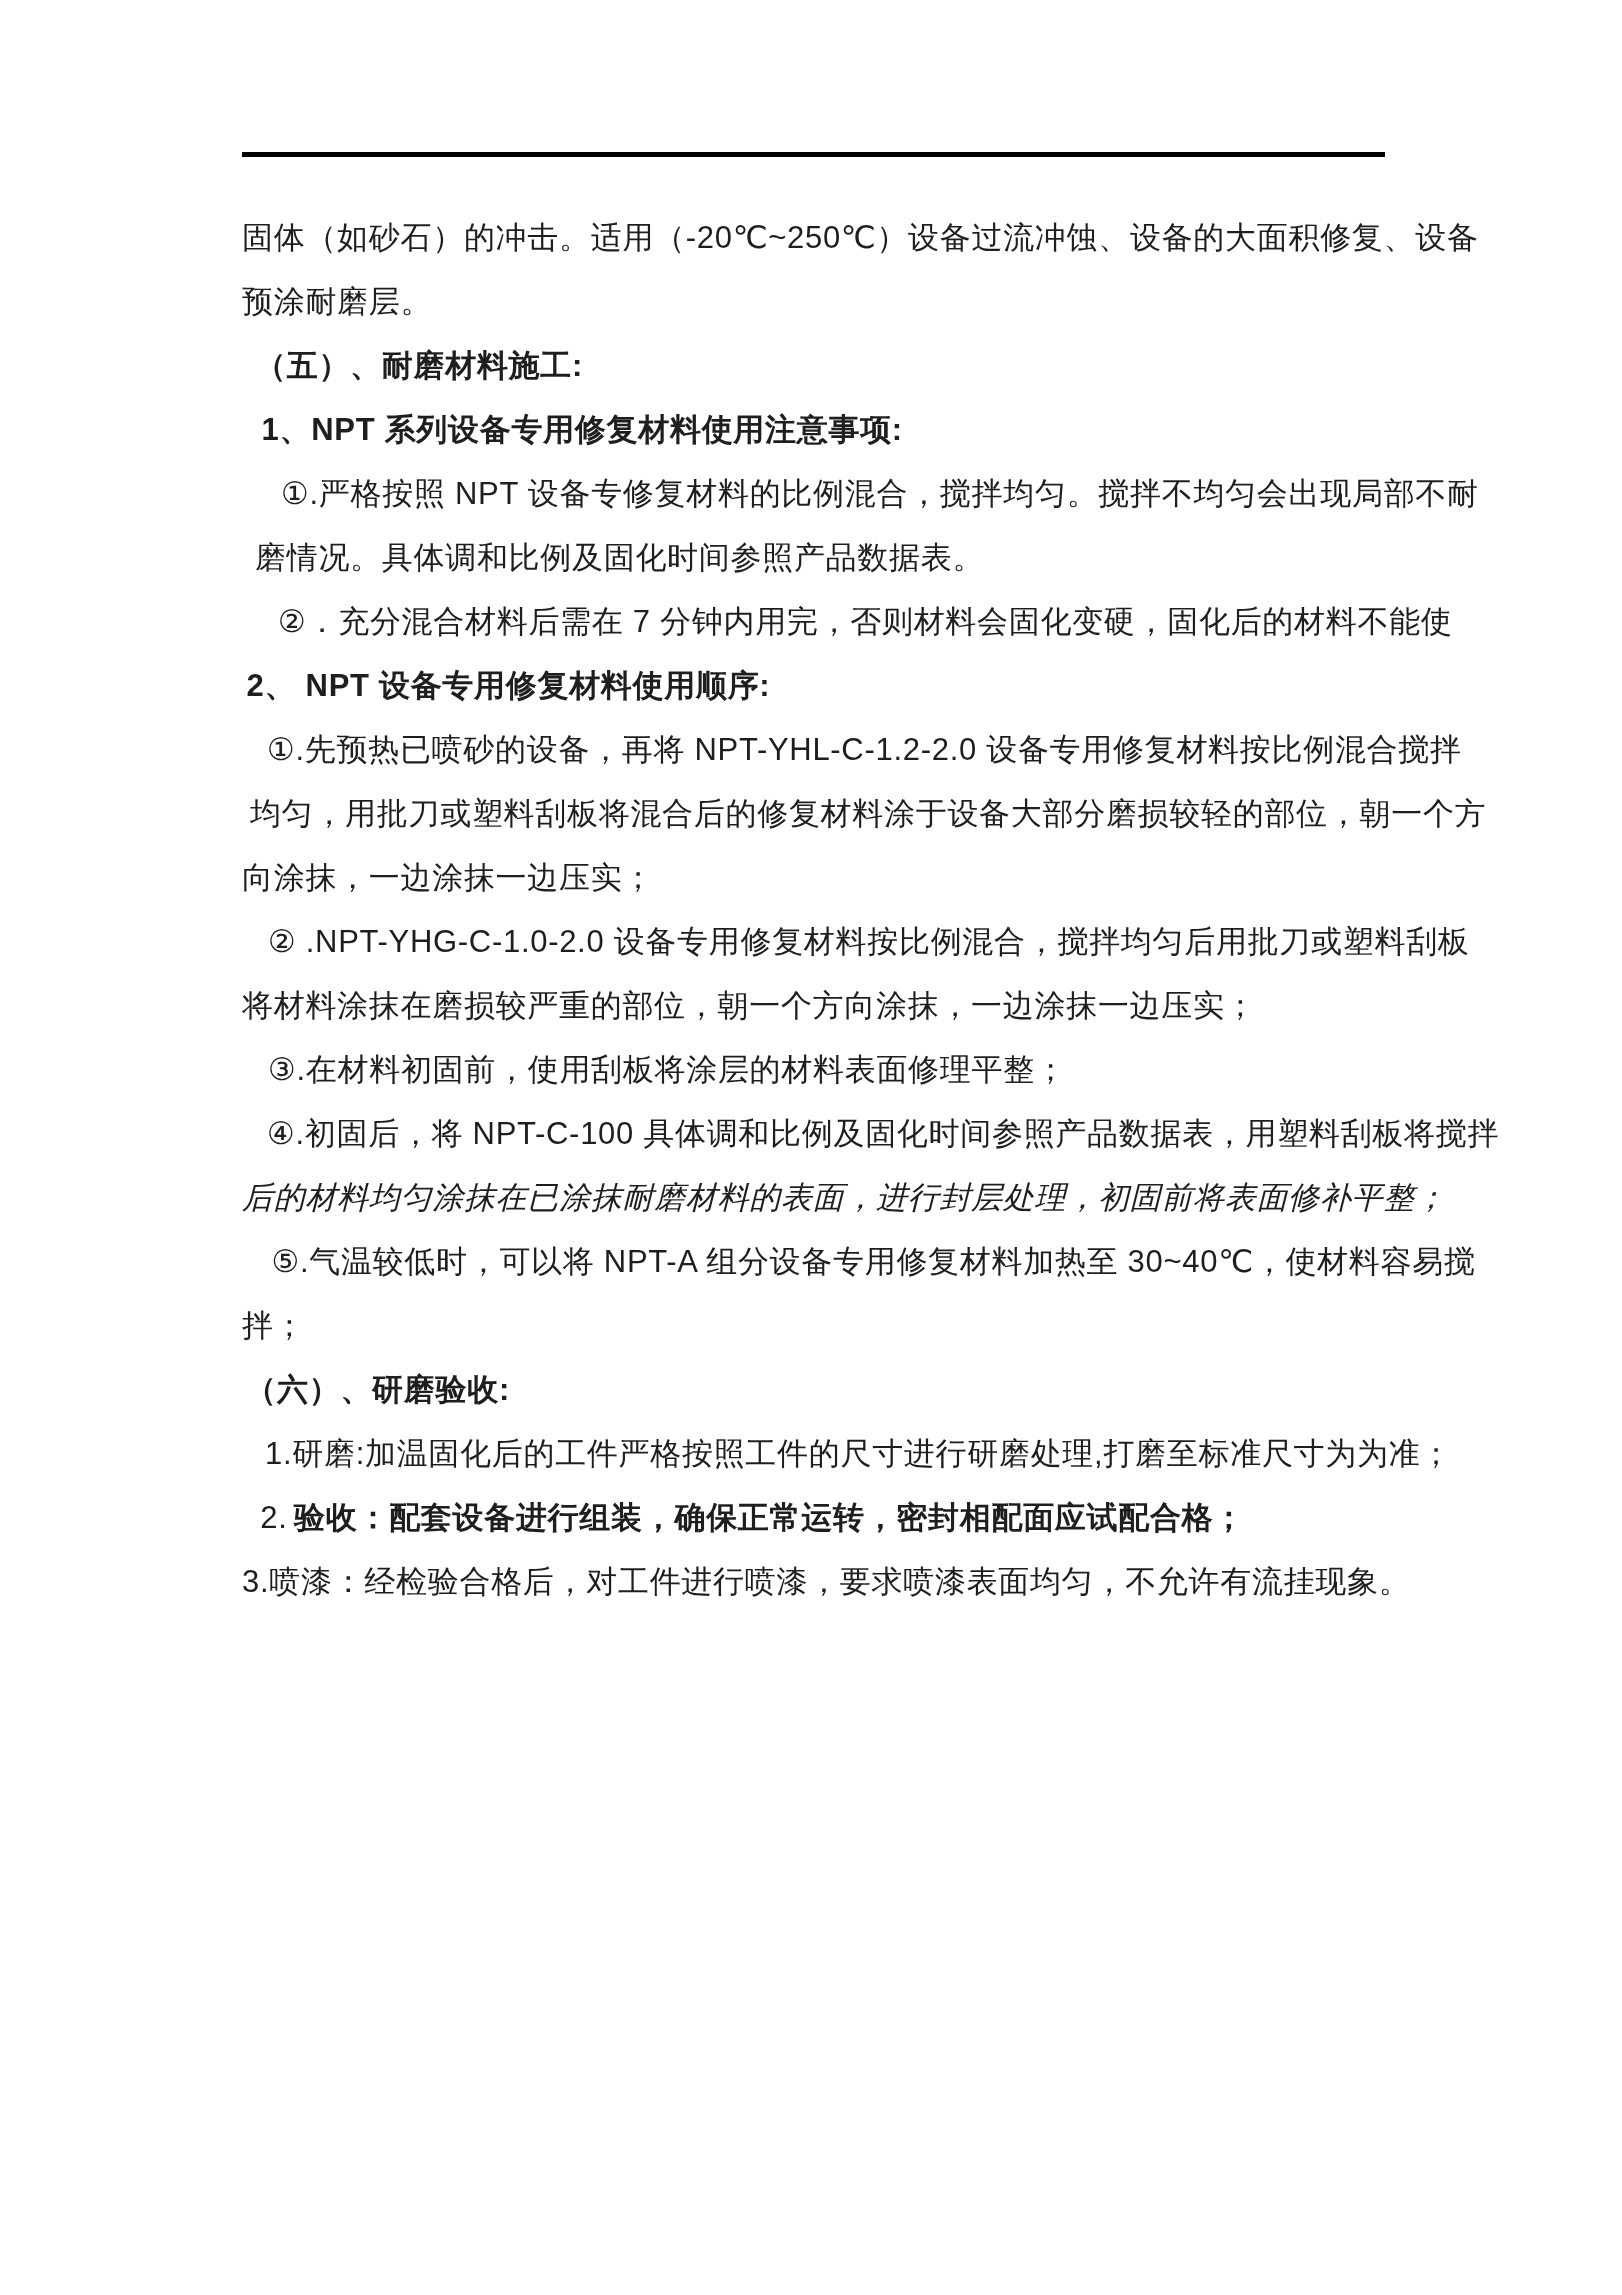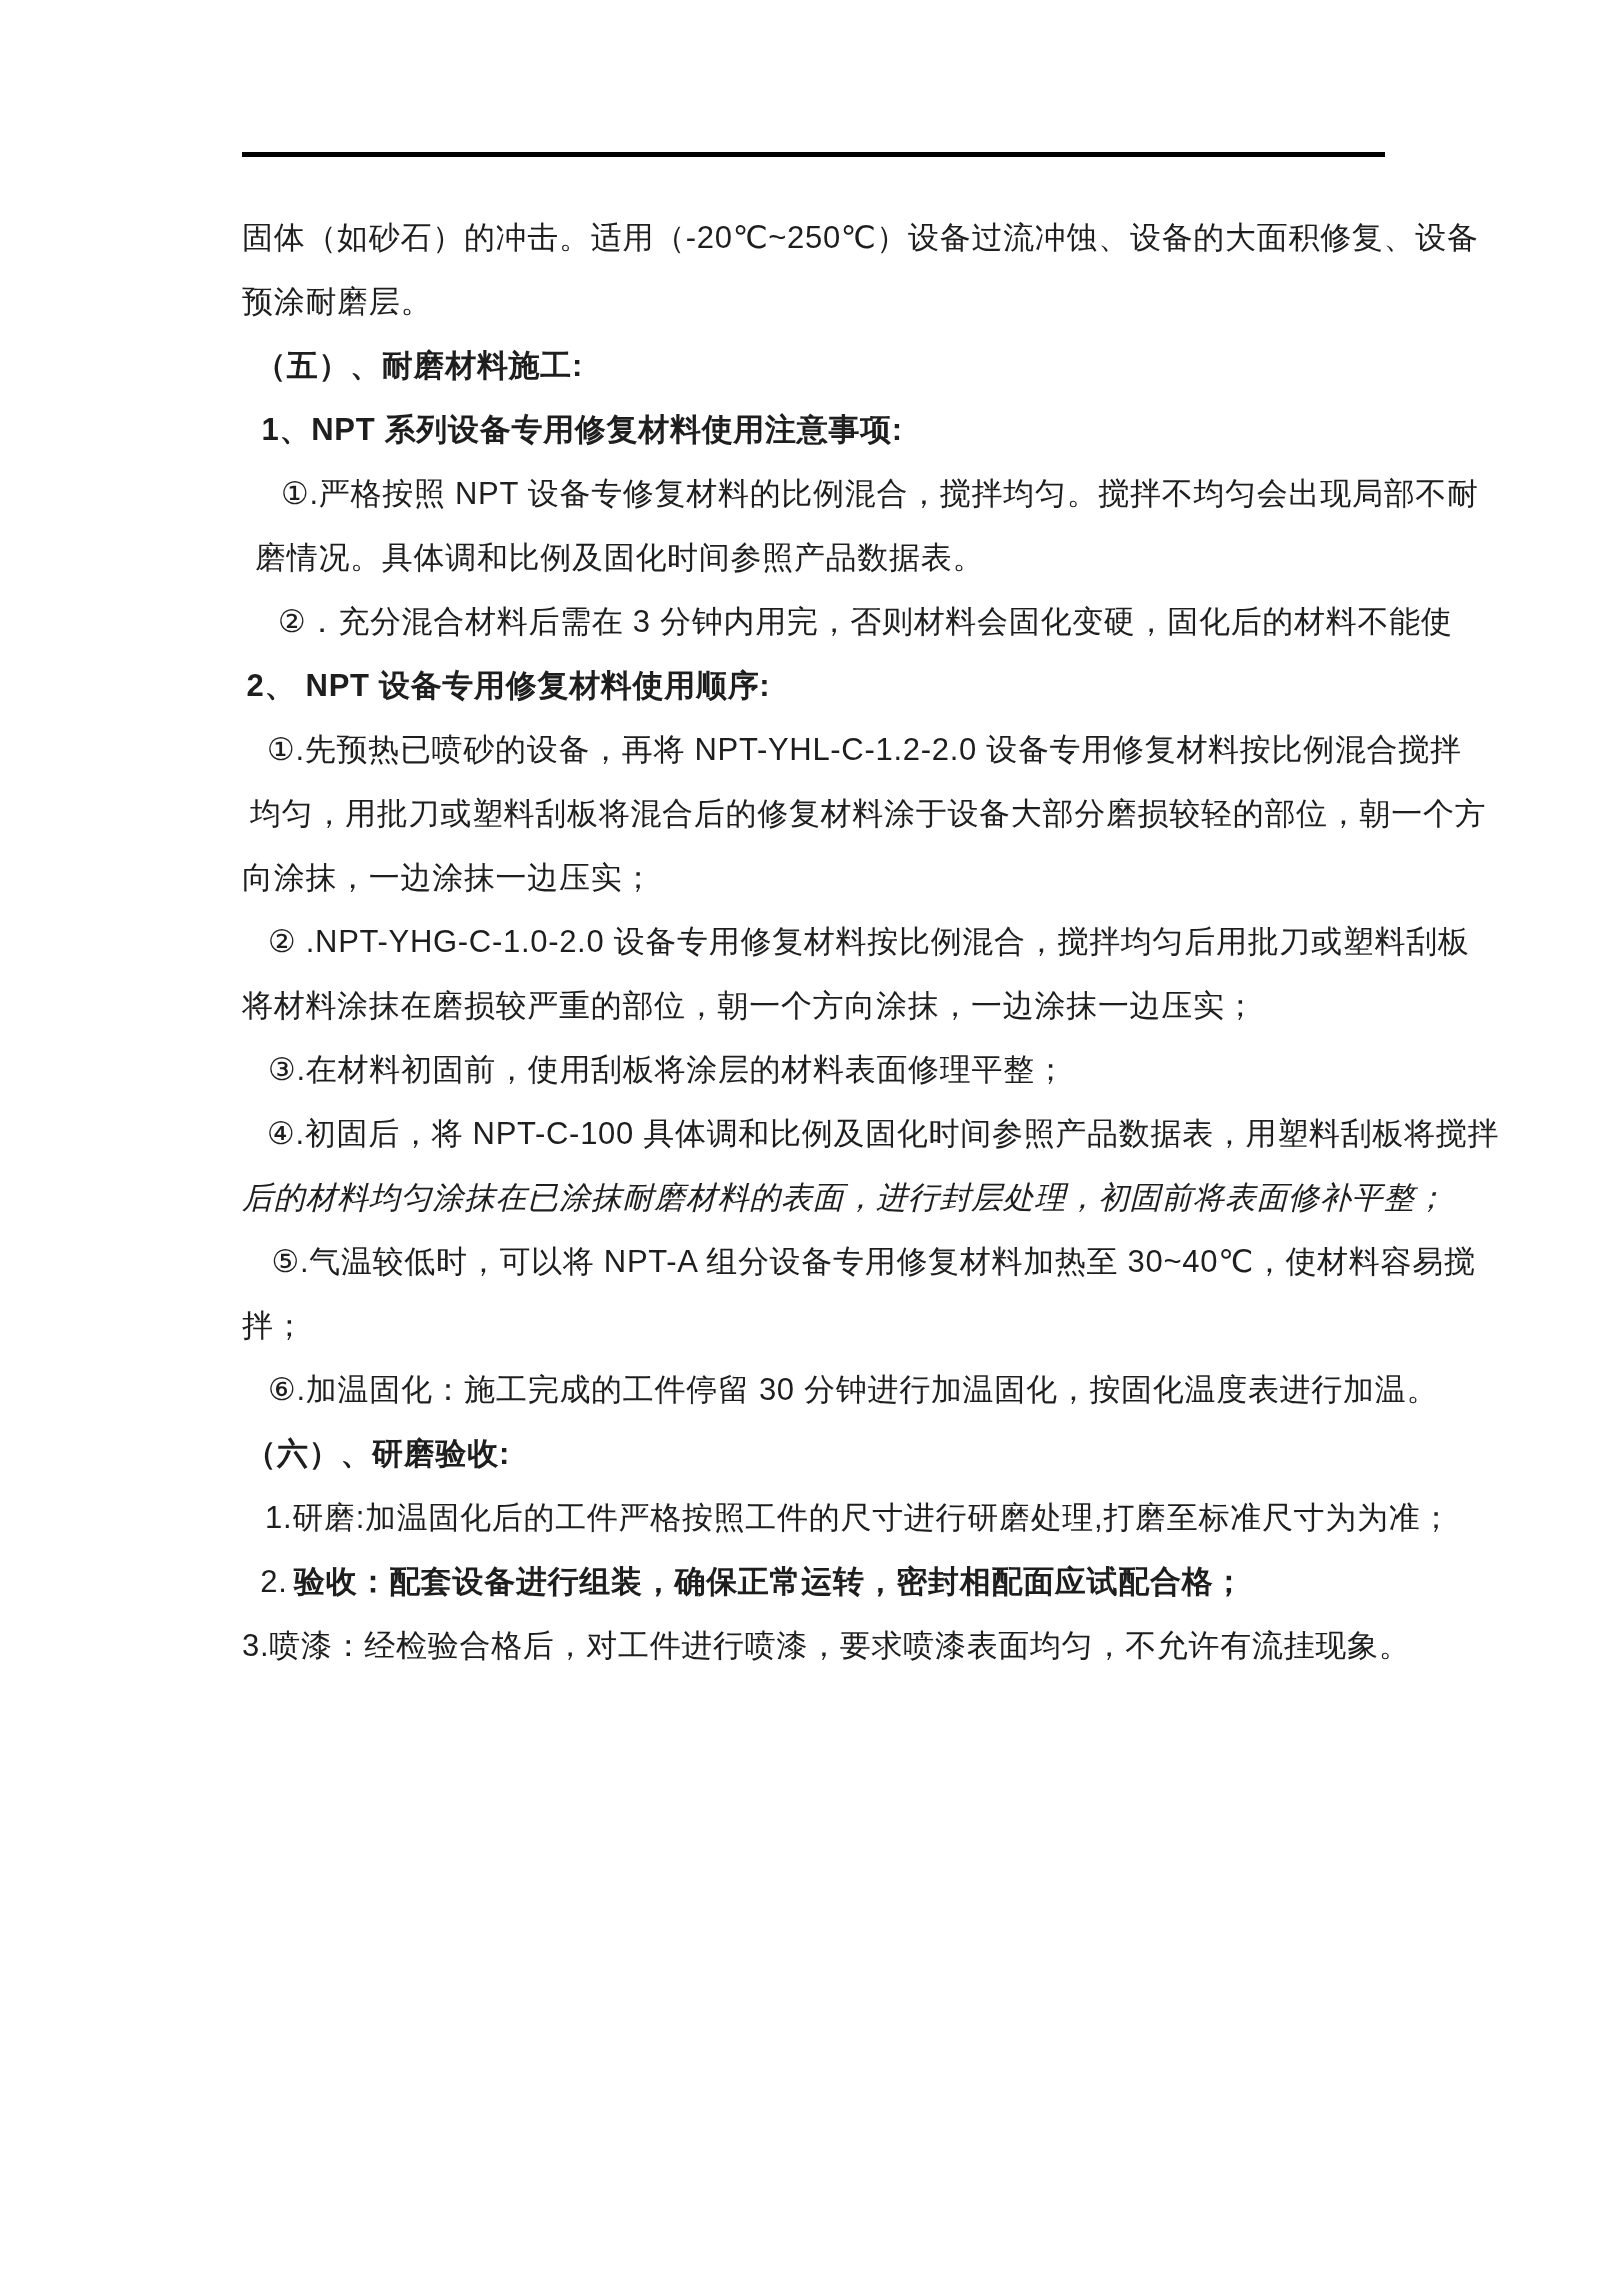--- a/index.html
+++ b/index.html
@@ -53,32 +53,31 @@
 
 <div class="page">
   <div class="header-rule"></div>
   <div class="content">
       <div class="line" style="padding-left: 0px;"><span class="seg">固体（如砂石）的冲击。适用（-20℃~250℃）设备过流冲蚀、设备的大面积修复、设备</span></div>
       <div class="line" style="padding-left: 0px;"><span class="seg">预涂耐磨层。</span></div>
       <div class="line" style="padding-left: 13px;"><span class="seg bold">（五）、耐磨材料施工:</span></div>
       <div class="line" style="padding-left: 19.6px;"><span class="seg bold">1、NPT 系列设备专用修复材料使用注意事项:</span></div>
       <div class="line" style="padding-left: 39px;"><span class="seg">①.严格按照 NPT 设备专修复材料的比例混合，搅拌均匀。搅拌不均匀会出现局部不耐</span></div>
       <div class="line" style="padding-left: 13px;"><span class="seg">磨情况。具体调和比例及固化时间参照产品数据表。</span></div>
-      <div class="line" style="padding-left: 36px;"><span class="seg">②．充分混合材料后需在 3 分钟内用完，否则材料会固化变硬，固化后的材料不能使</span></div>
+      <div class="line" style="padding-left: 36px;"><span class="seg">②．充分混合材料后需在 7 分钟内用完，否则材料会固化变硬，固化后的材料不能使</span></div>
       <div class="line" style="padding-left: 4.6px;"><span class="seg bold">2、 NPT 设备专用修复材料使用顺序:</span></div>
       <div class="line" style="padding-left: 25px;"><span class="seg">①.先预热已喷砂的设备，再将 NPT-YHL-C-1.2-2.0 设备专用修复材料按比例混合搅拌</span></div>
       <div class="line" style="padding-left: 0px; margin-left: 8px;"><span class="seg">均匀，用批刀或塑料刮板将混合后的修复材料涂于设备大部分磨损较轻的部位，朝一个方</span></div>
       <div class="line" style="padding-left: 0px;"><span class="seg">向涂抹，一边涂抹一边压实；</span></div>
       <div class="line" style="padding-left: 26px;"><span class="seg">② .NPT-YHG-C-1.0-2.0 设备专用修复材料按比例混合，搅拌均匀后用批刀或塑料刮板</span></div>
       <div class="line" style="padding-left: 0px;"><span class="seg">将材料涂抹在磨损较严重的部位，朝一个方向涂抹，一边涂抹一边压实；</span></div>
       <div class="line" style="padding-left: 26px;"><span class="seg">③.在材料初固前，使用刮板将涂层的材料表面修理平整；</span></div>
       <div class="line" style="padding-left: 25px;"><span class="seg">④.初固后，将 NPT-C-100 具体调和比例及固化时间参照产品数据表，用塑料刮板将搅拌</span></div>
       <div class="line" style="padding-left: 0px; font-style: italic;"><span class="seg">后的材料均匀涂抹在已涂抹耐磨材料的表面，进行封层处理，初固前将表面修补平整；</span></div>
       <div class="line" style="padding-left: 29.4px;"><span class="seg">⑤.气温较低时，可以将 NPT-A 组分设备专用修复材料加热至 30~40℃，使材料容易搅</span></div>
       <div class="line" style="padding-left: 0px;"><span class="seg">拌；</span></div>
-      <div class="line" style="padding-left: 26px;"><span class="seg">⑥.加温固化：施工完成的工件停留 30 分钟进行加温固化，按固化温度表进行加温。</span></div>
       <div class="line" style="padding-left: 3.3px;"><span class="seg bold">（六）、研磨验收:</span></div>
       <div class="line" style="padding-left: 23px;"><span class="seg">1.研磨:加温固化后的工件严格按照工件的尺寸进行研磨处理,打磨至标准尺寸为为准；</span></div>
       <div class="line" style="padding-left: 18.3px;"><span class="seg">2.</span><span class="seg bold">验收：配套设备进行组装，确保正常运转，密封相配面应试配合格；</span></div>
       <div class="line" style="padding-left: 0px;"><span class="seg">3.喷漆：经检验合格后，对工件进行喷漆，要求喷漆表面均匀，不允许有流挂现象。</span></div>
     </div>
 </div>
 
 
 </body></html>

